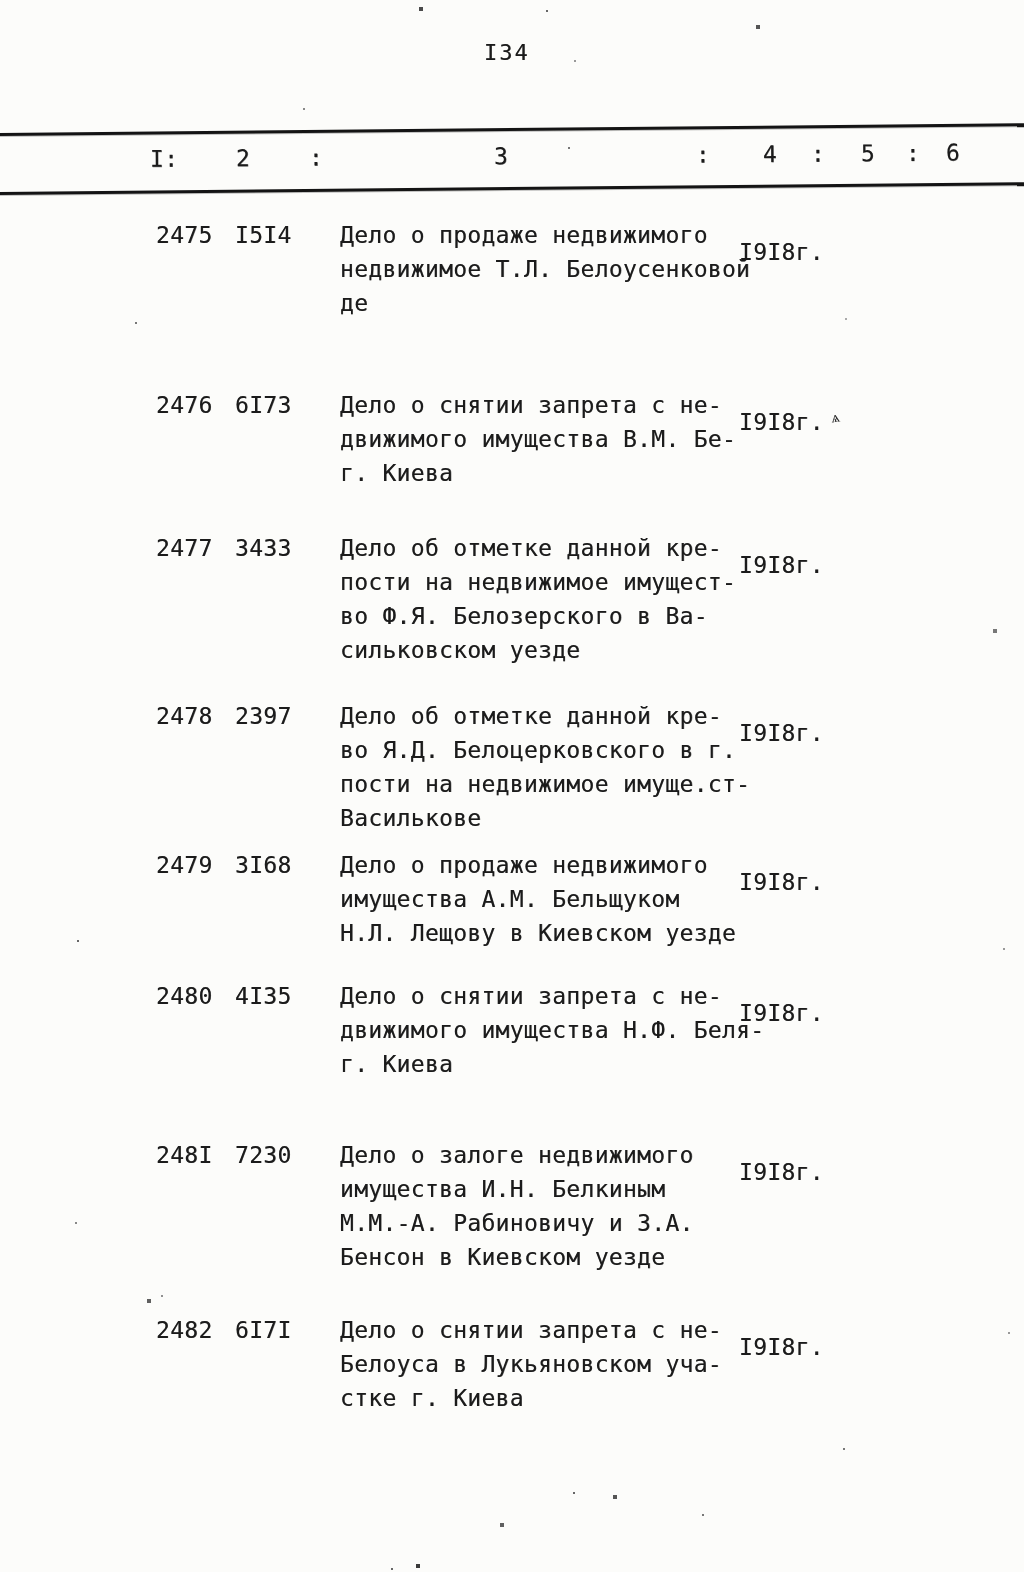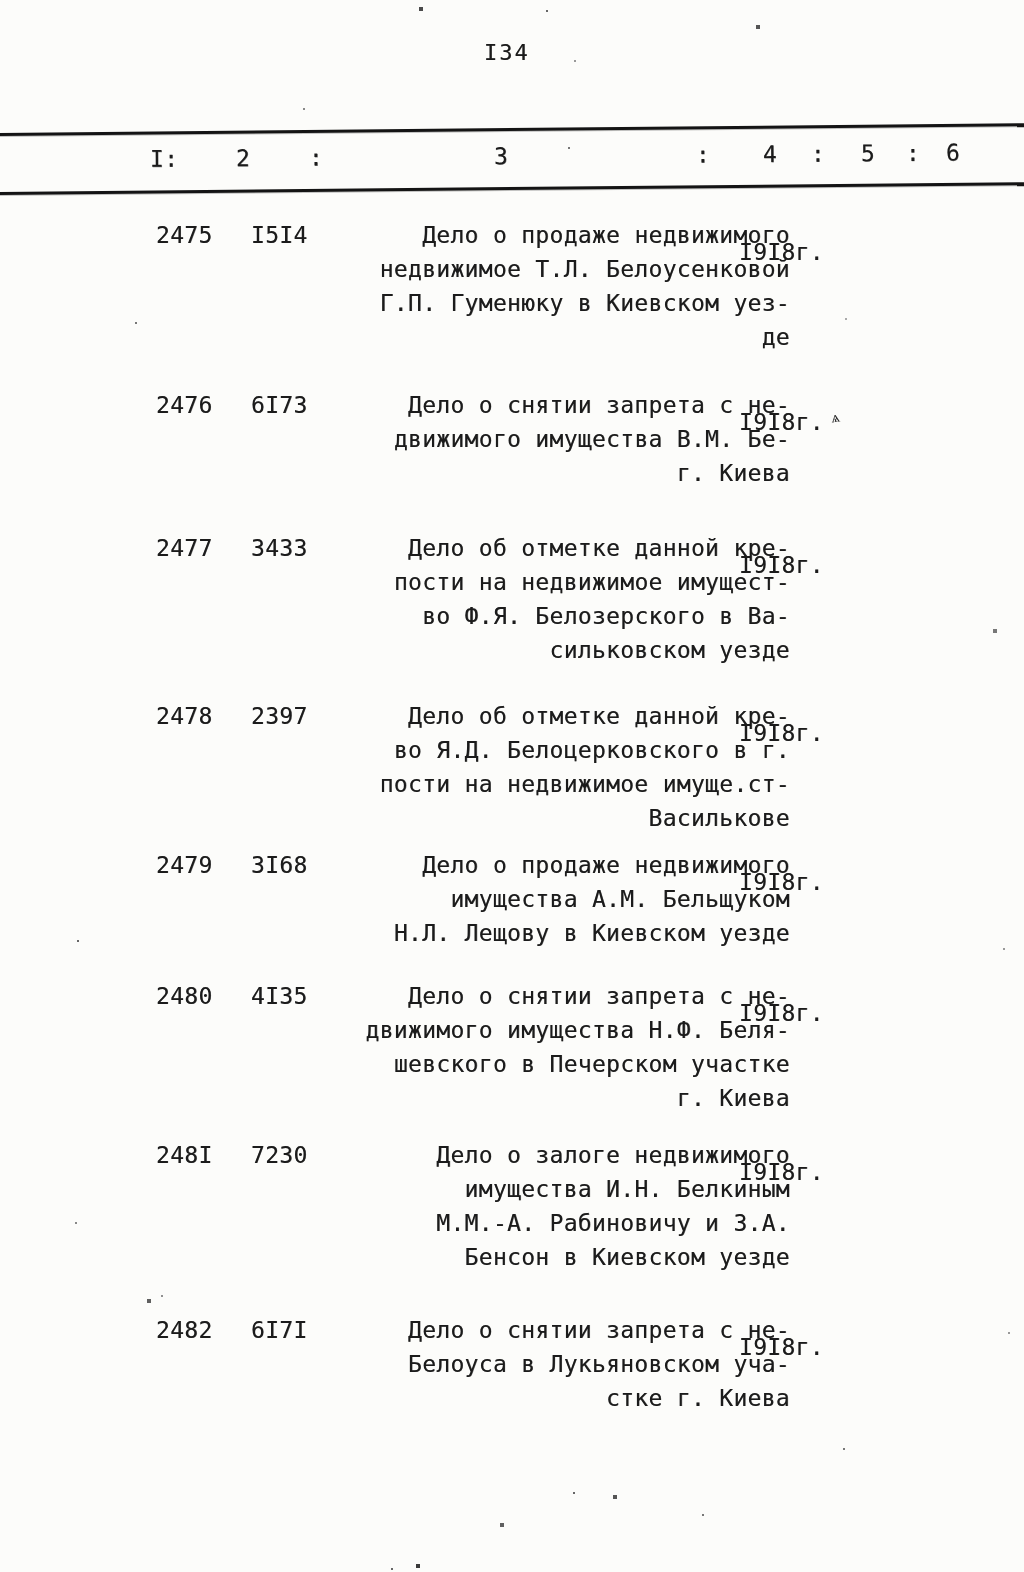--- a/index.html
+++ b/index.html
@@ -31,23 +31,23 @@
   .rule-bottom{top:187px;transform:rotate(-0.55deg);}
   .header-row{
     position:absolute;left:0;top:143px;width:1024px;height:36px;
     transform:rotate(-0.45deg);
     font-size:23px;
   }
   .header-cell{position:absolute;top:0;}
   .entries{position:absolute;left:0;top:0;width:825px;height:1572px;}
   .entry{position:absolute;left:0;width:1024px;font-size:23px;}
   .col-no{position:absolute;left:156px;top:0;}
-  .col-file{position:absolute;left:251px;top:0;}
+  .col-file{position:absolute;left:235px;top:0;}
   .col-desc{position:absolute;left:340px;top:0;width:450px;}
-  .desc-line{height:34px;white-space:nowrap;text-align:right;}
+  .desc-line{height:34px;white-space:nowrap;}
   .col-year{position:absolute;left:739px;top:17px;}
   .ink-blot{
     position:absolute;left:831px;top:408px;
     font-size:15px;color:#2a2a2a;
     transform:rotate(-8deg);
     font-family:"DejaVu Serif", serif;
   }
   
   .specks{
     position:absolute;left:0;top:0;width:2px;height:2px;background:transparent;
@@ -100,21 +100,20 @@
 
   <div class="rule rule-bottom"></div>
 
   <div class="entries" id="entries">
       <div class="entry" style="top: 222px;">
     <span class="col-no txt">2475</span>
     <span class="col-file txt">I5I4</span>
     <div class="col-desc txt">
           <div class="desc-line">Дело о продаже недвижимого</div>
           <div class="desc-line">недвижимое Т.Л. Белоусенковой</div>
-          <div class="desc-line">Г.П. Гуменюку в Киевском уез-</div>
           <div class="desc-line">де</div>
         </div>
     <span class="col-year txt">I9I8г.</span>
   </div>
       <div class="entry" style="top: 392px;">
     <span class="col-no txt">2476</span>
     <span class="col-file txt">6I73</span>
     <div class="col-desc txt">
           <div class="desc-line">Дело о снятии запрета с не-</div>
           <div class="desc-line">движимого имущества В.М. Бе-</div>
@@ -153,21 +152,20 @@
           <div class="desc-line">Н.Л. Лещову в Киевском уезде</div>
         </div>
     <span class="col-year txt">I9I8г.</span>
   </div>
       <div class="entry" style="top: 983px;">
     <span class="col-no txt">2480</span>
     <span class="col-file txt">4I35</span>
     <div class="col-desc txt">
           <div class="desc-line">Дело о снятии запрета с не-</div>
           <div class="desc-line">движимого имущества Н.Ф. Беля-</div>
-          <div class="desc-line">шевского в Печерском участке</div>
           <div class="desc-line">г. Киева</div>
         </div>
     <span class="col-year txt">I9I8г.</span>
   </div>
       <div class="entry" style="top: 1142px;">
     <span class="col-no txt">248I</span>
     <span class="col-file txt">7230</span>
     <div class="col-desc txt">
           <div class="desc-line">Дело о залоге недвижимого</div>
           <div class="desc-line">имущества И.Н. Белкиным</div>

